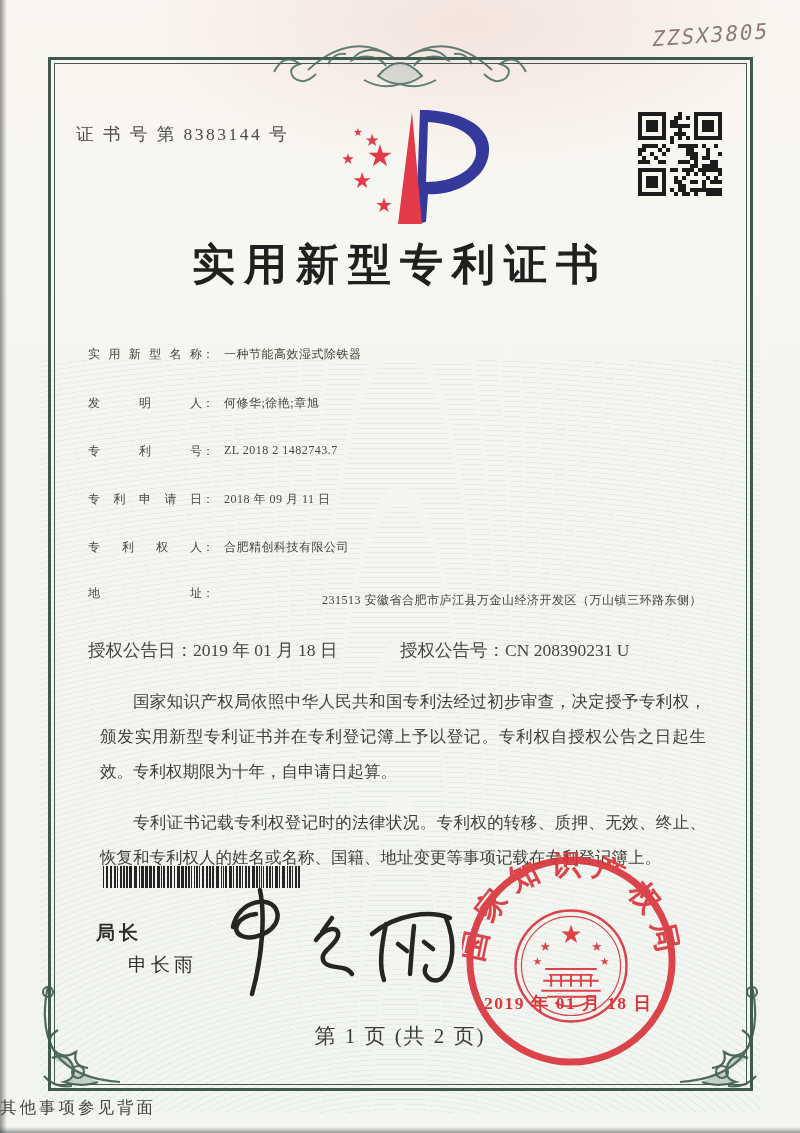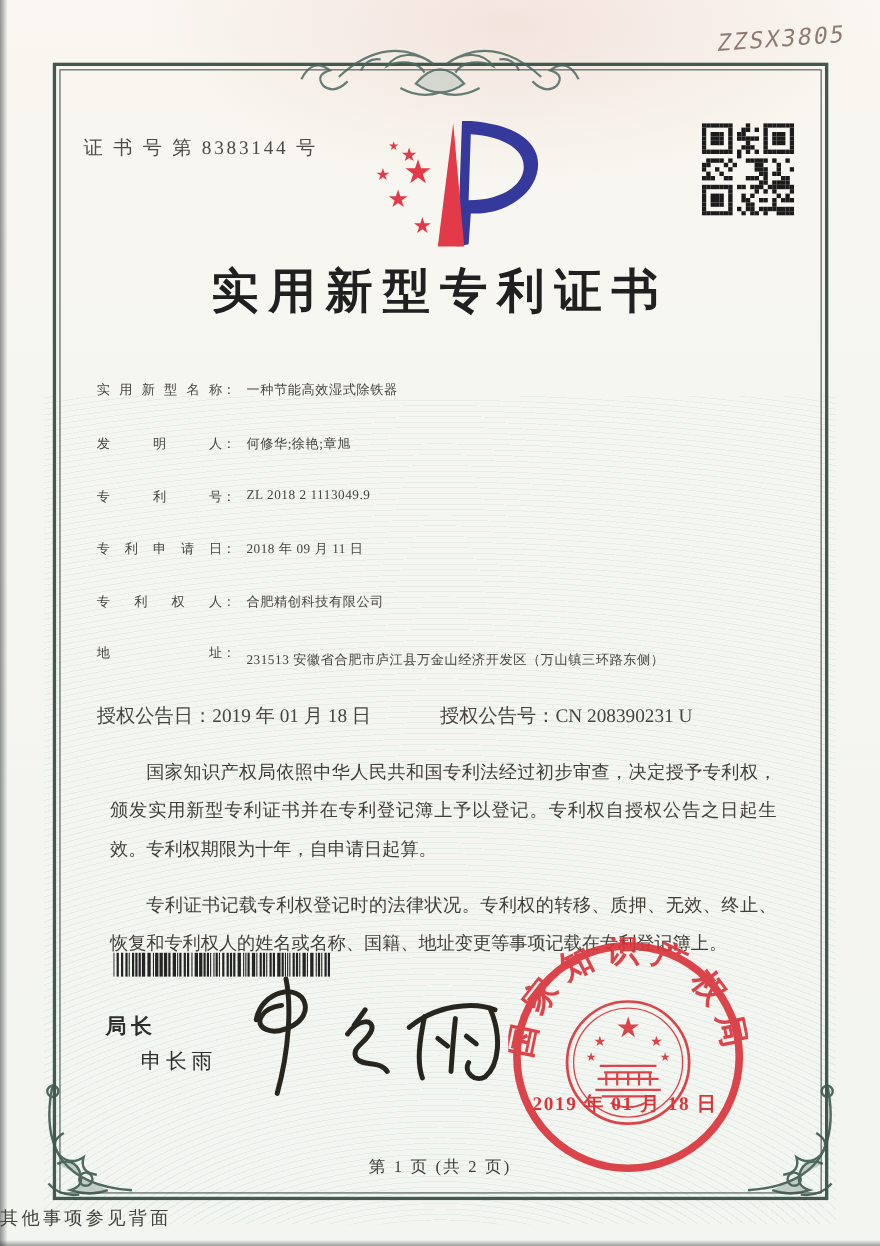--- a/index.html
+++ b/index.html
@@ -35,43 +35,43 @@
 
   .logo{position:absolute;left:328px;top:100px;}
   .qr{position:absolute;left:638px;top:112px;}
 
   .title{position:absolute;left:0;top:236px;width:100%;text-align:center;
     font-size:43px;font-weight:bold;letter-spacing:9px;color:#202020;}
 
   .field-row{position:absolute;left:88px;display:flex;font-size:12px;color:#46463f;}
   .flabel{display:inline-block;width:114px;text-align:justify;text-align-last:justify;}
   .fcolon{margin:0 10px 0 0;}
-  .fvalue{letter-spacing:.5px;}
+  .fvalue{letter-spacing:.5px;text-align:right;}
   .fvalue.addr{width:478px;line-height:31px;}
 
   .grant-row{position:absolute;left:88px;top:638px;width:640px;font-size:17.5px;color:#46463f;}
   .grant-left{position:absolute;left:0;top:0;}
   .grant-right{position:absolute;left:312px;top:0;}
 
   .paras{position:absolute;left:84px;top:668px;width:638px;font-size:16.5px;
     line-height:35px;text-align:justify;color:#403f38;}
   .paras p{margin:16px;text-indent:2em;}
 
   .barcode{position:absolute;left:103px;top:866px;}
 
   .sig-title{position:absolute;left:96px;top:920px;font-size:19px;letter-spacing:4px;color:#2e2e2c;font-weight:bold;}
   .sig-name{position:absolute;left:96px;top:952px;font-size:19px;letter-spacing:4px;color:#2e2e2c;margin-left:32px;}
   .signature{position:absolute;left:208px;top:882px;}
 
   .seal{position:absolute;left:462px;top:852px;}
   .seal-date{position:absolute;left:484px;top:991px;font-size:17.5px;color:#d9363c;
     letter-spacing:1.5px;font-weight:bold;}
 
-  .page-no{position:absolute;left:0;top:1051px;width:100%;text-align:center;
-    font-size:15px;letter-spacing:2px;color:#3c3c38;}
+  .page-no{position:absolute;left:0;top:1022px;width:100%;text-align:center;
+    font-size:21px;letter-spacing:2px;color:#3c3c38;}
   .back-note{position:absolute;left:0;top:1097px;width:100%;text-align:left;
     font-size:16.5px;letter-spacing:3px;color:#44443c;}
 
   .ornament-top{position:absolute;left:268px;top:30px;}
   .corner-fl{position:absolute;}
   .corner-fl.bl{left:34px;top:980px;}
   .corner-fl.br{right:34px;top:980px;transform:scaleX(-1);}
 </style>
 </head>
 <body>
@@ -369,21 +369,21 @@
     <span class="fvalue">一种节能高效湿式除铁器</span>
   </div>
   <div class="field-row" style="top:395px">
     <span class="flabel">发明人</span>
       <span class="fcolon">：</span>
     <span class="fvalue">何修华;徐艳;章旭</span>
   </div>
   <div class="field-row" style="top:443px">
     <span class="flabel">专利号</span>
       <span class="fcolon">：</span>
-    <span class="fvalue">ZL 2018 2 1113049.9</span>
+    <span class="fvalue">ZL 2018 2 1482743.7</span>
   </div>
   <div class="field-row" style="top:491px">
     <span class="flabel">专利申请日</span>
       <span class="fcolon">：</span>
     <span class="fvalue">2018 年 09 月 11 日</span>
   </div>
   <div class="field-row" style="top:539px">
     <span class="flabel">专利权人</span>
       <span class="fcolon">：</span>
     <span class="fvalue">合肥精创科技有限公司</span>

